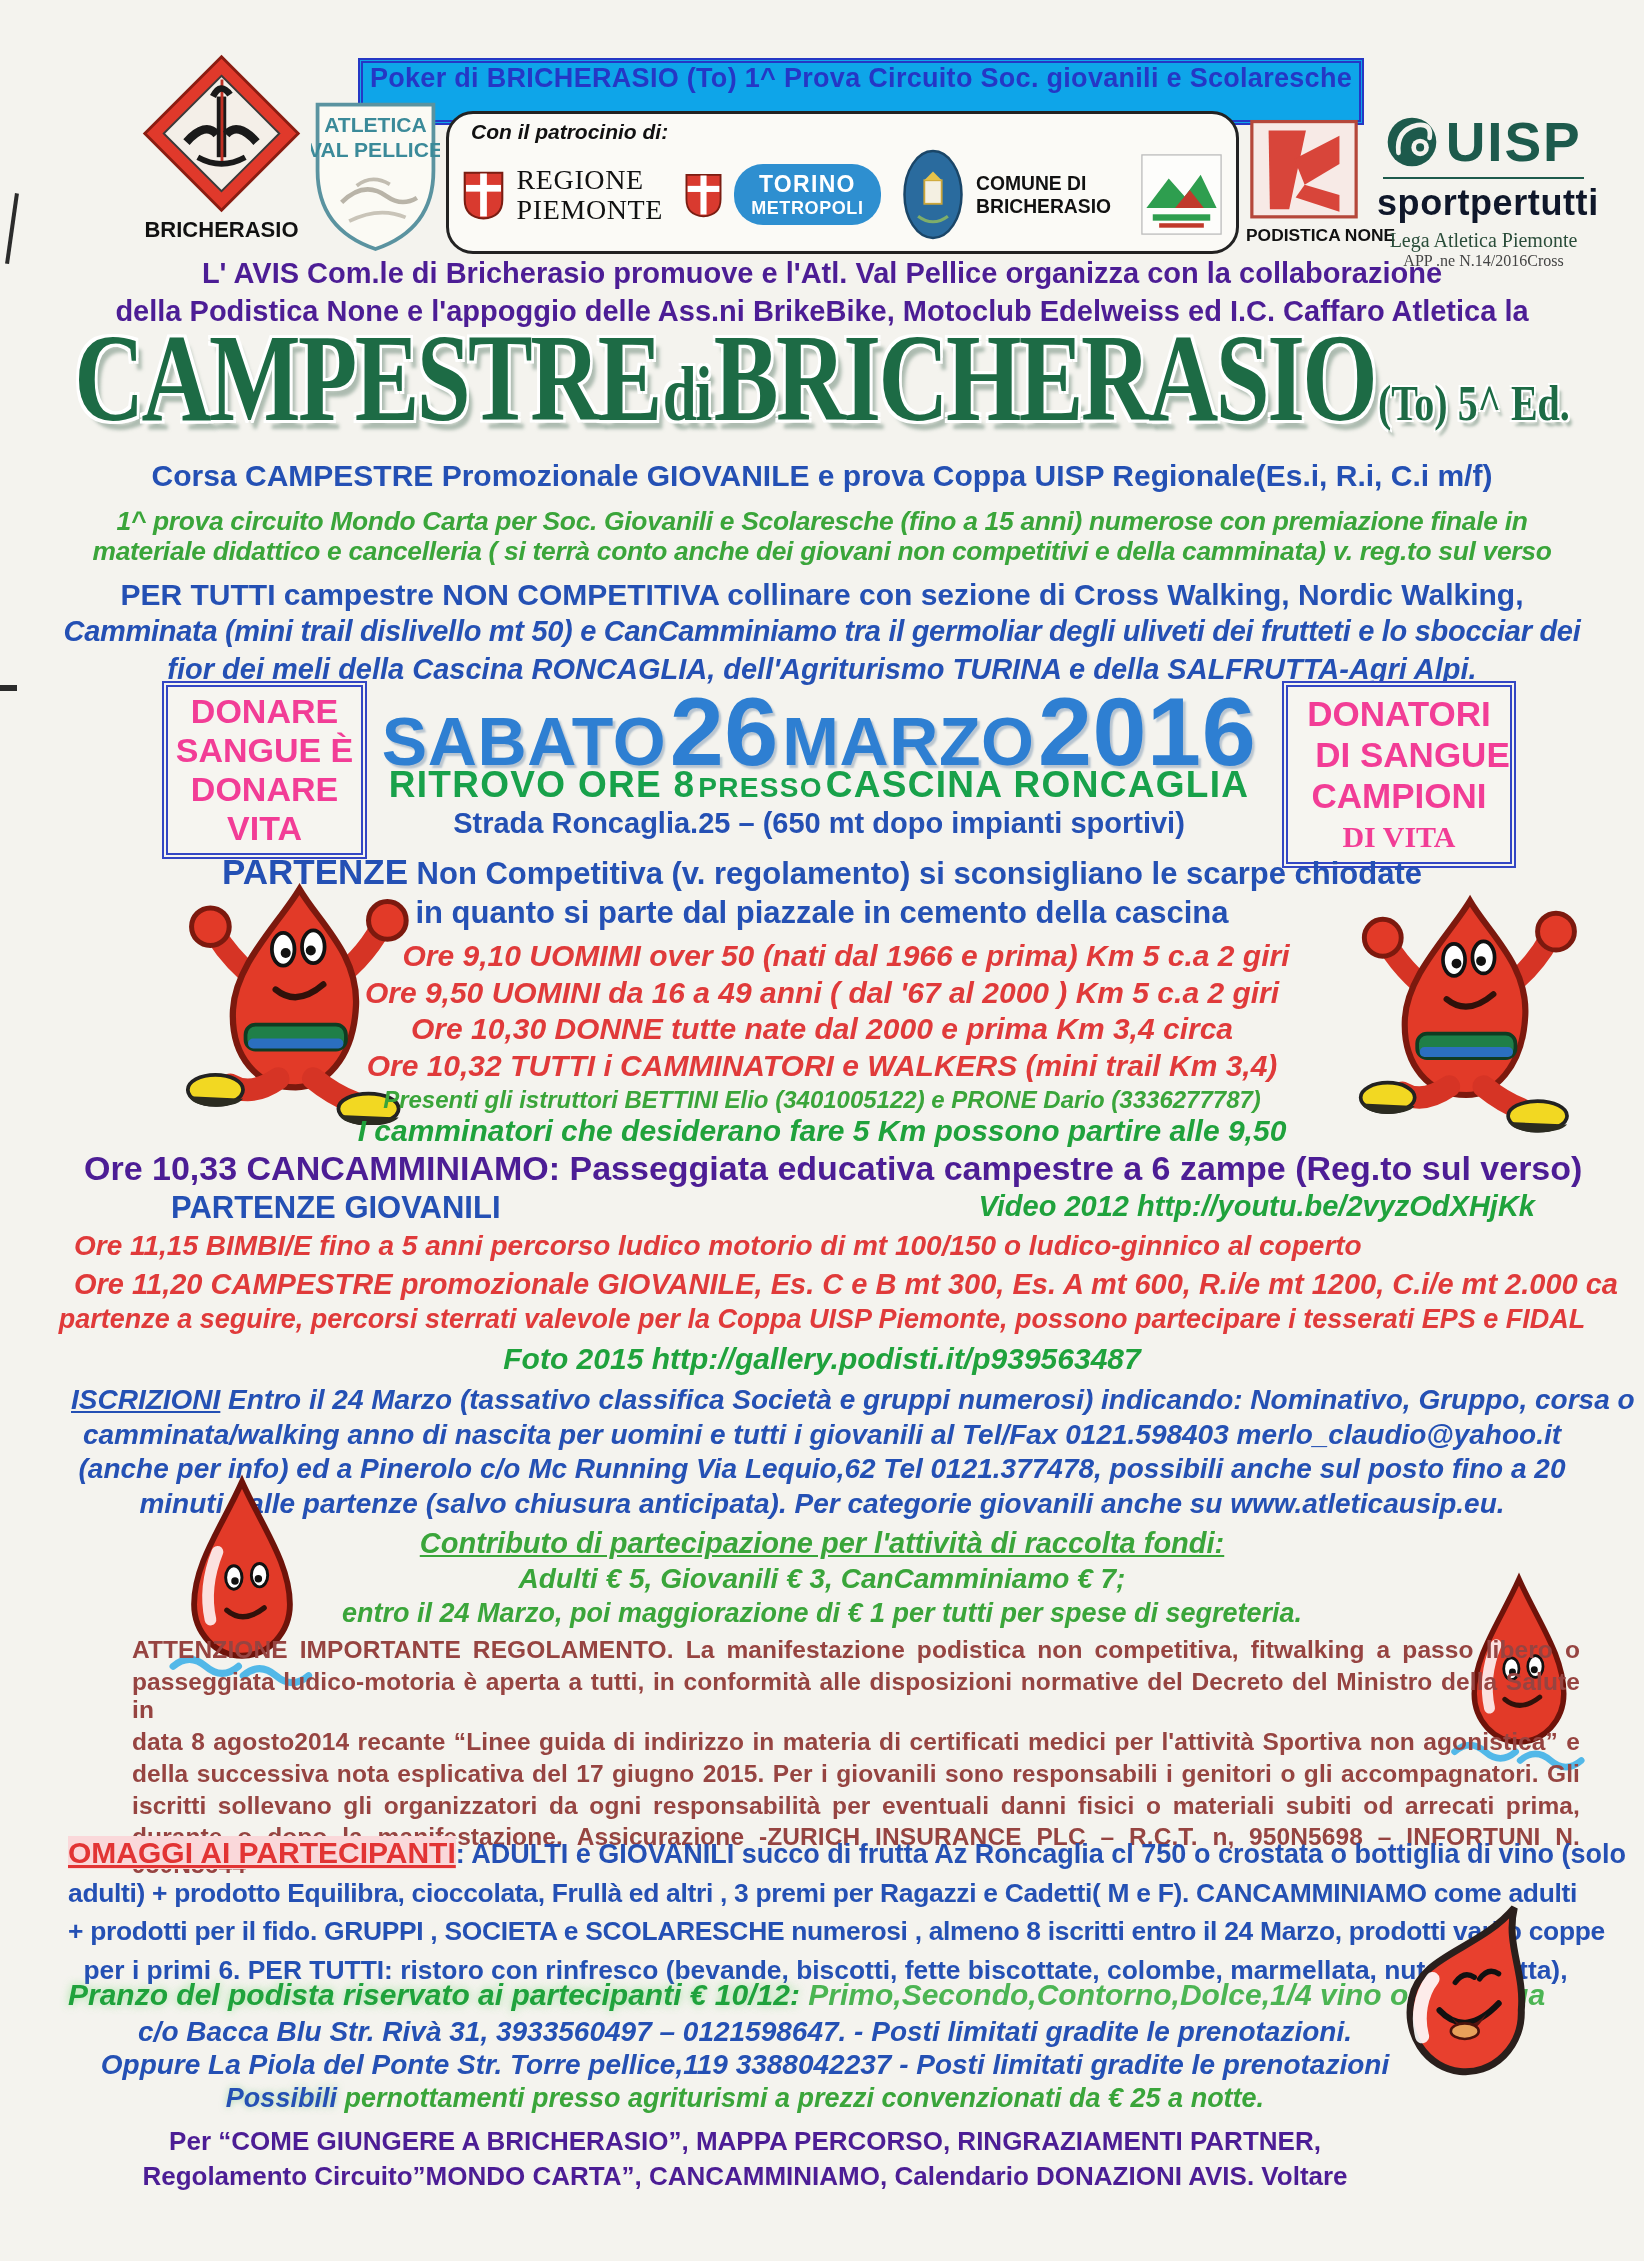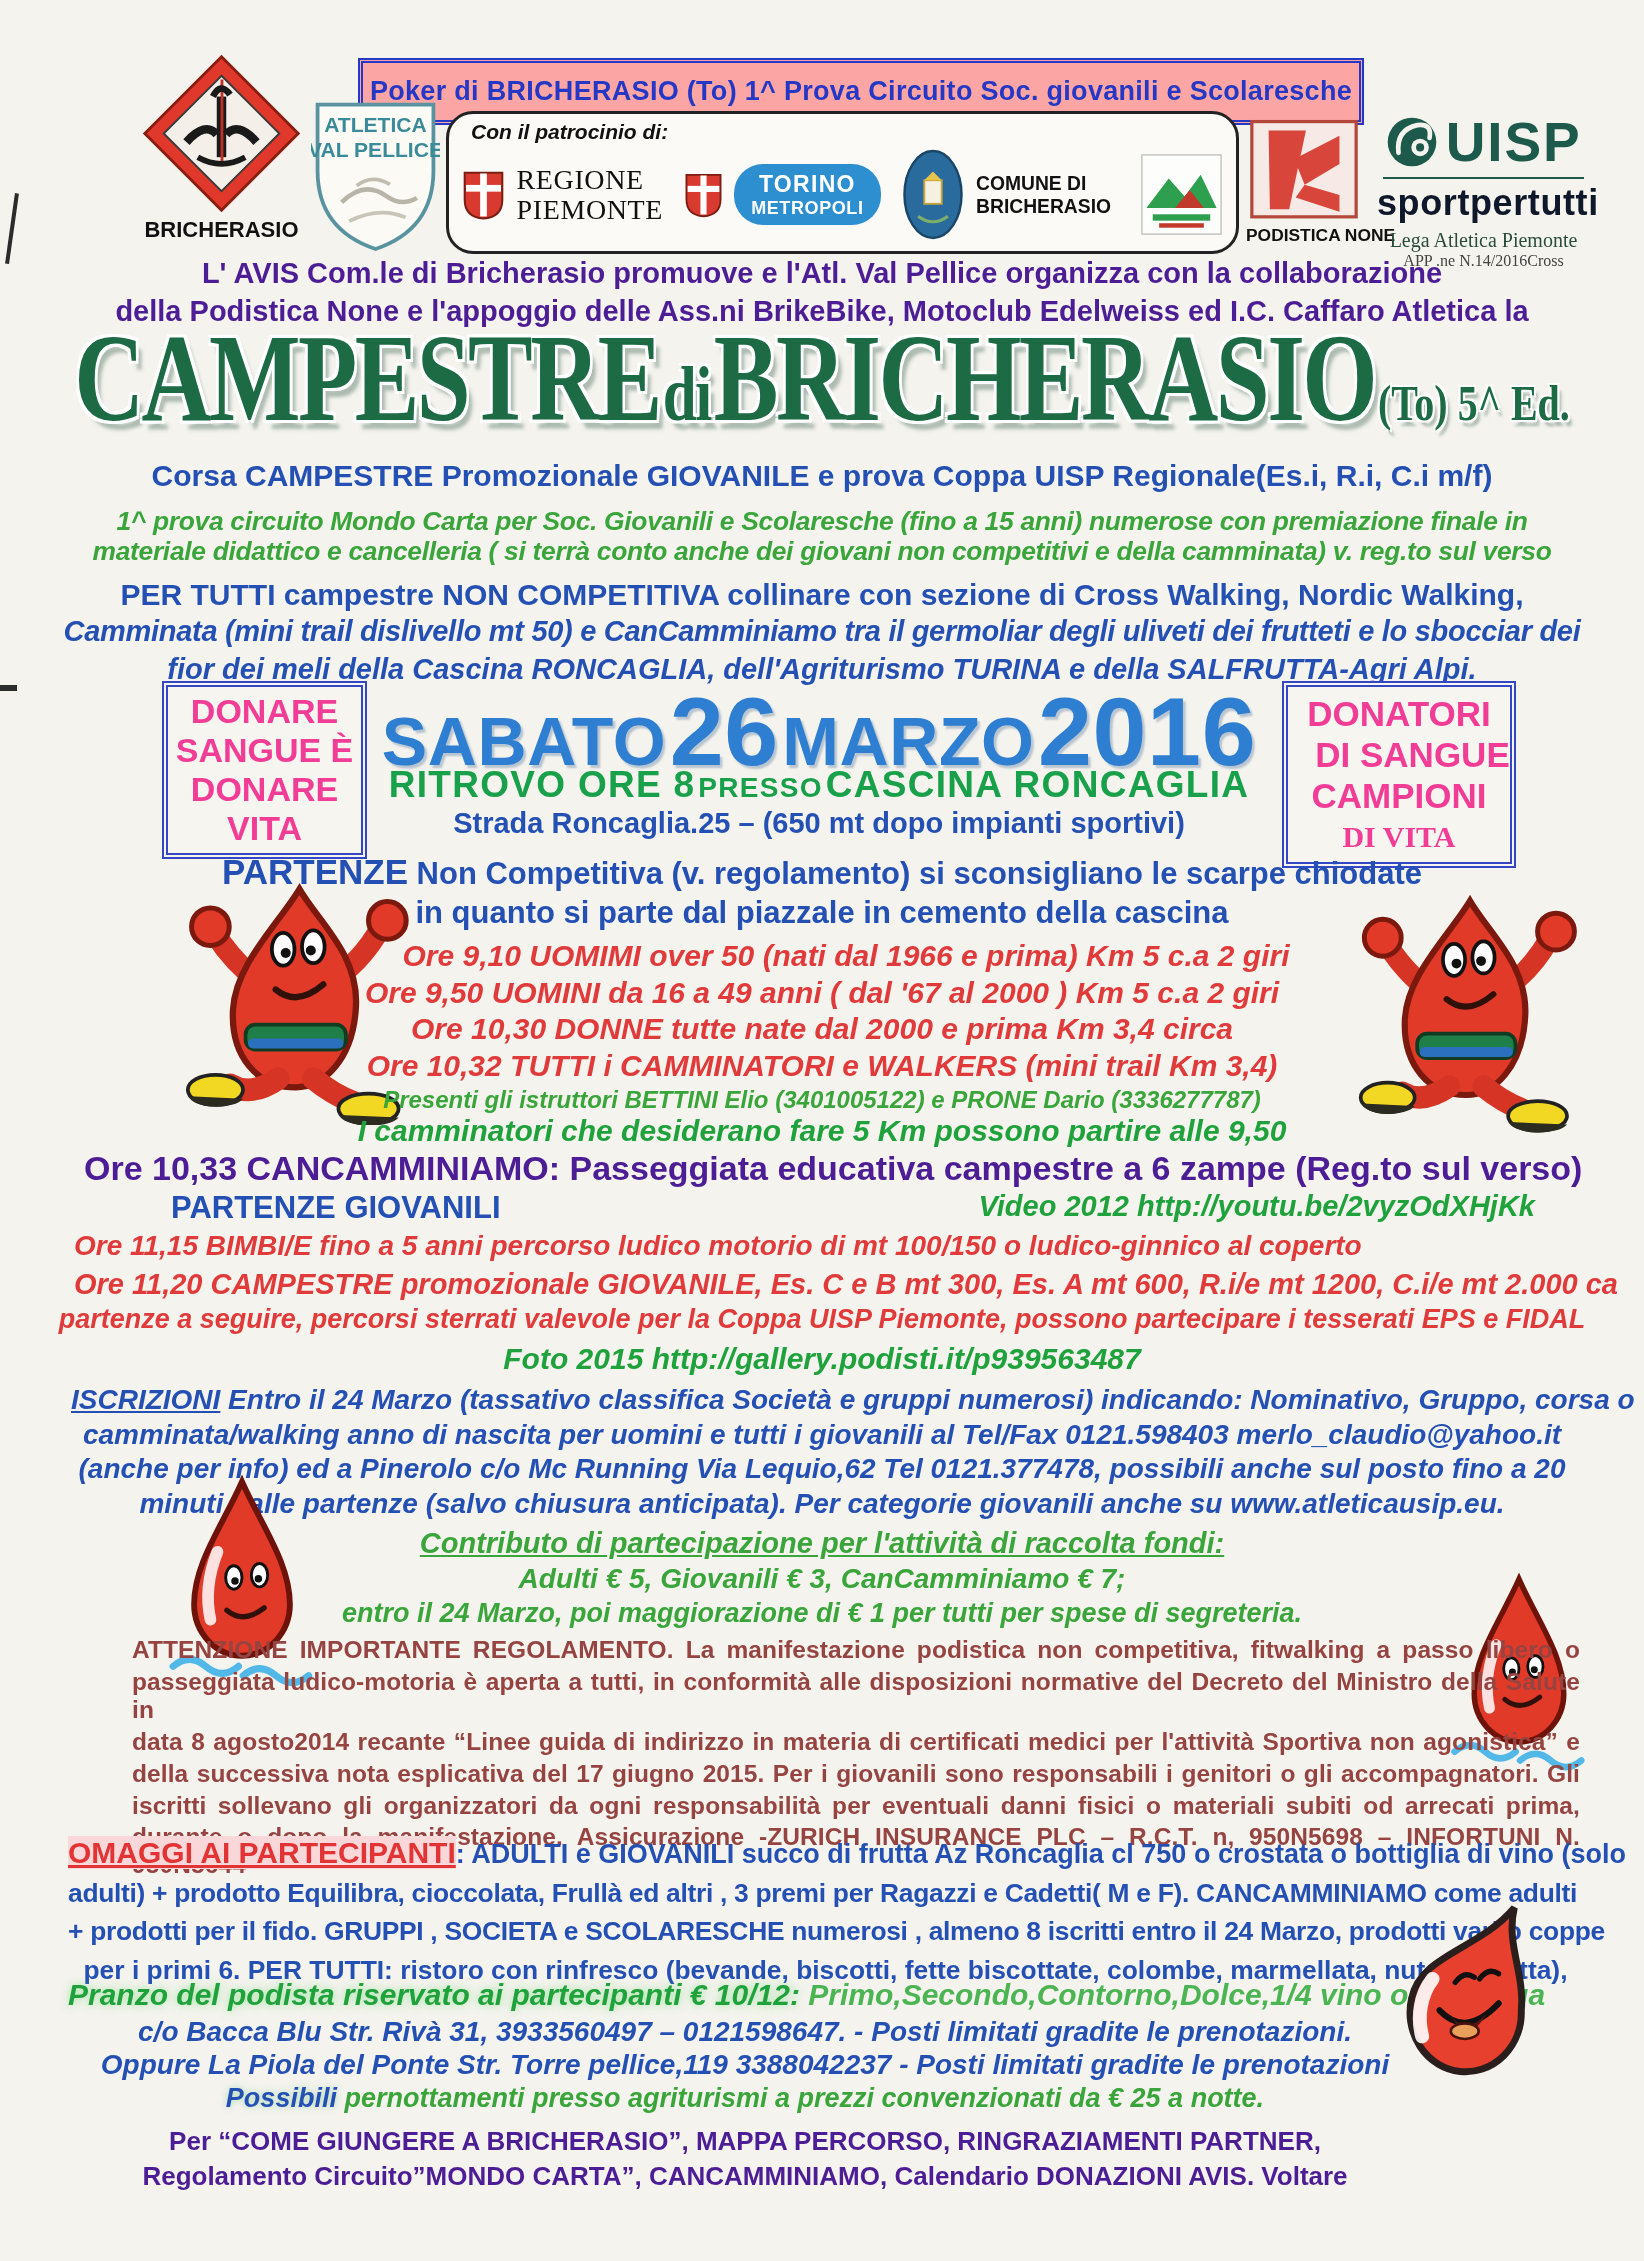--- a/index.html
+++ b/index.html
@@ -10,21 +10,21 @@
   .b{font-weight:bold;}
   .i{font-style:italic;}
   .blue{color:#2450b4;}
   .green{color:#1fa23c;}
   .green2{color:#3aa53a;}
   .lgreen{color:#4cb553;}
   .red{color:#e03a3a;}
   .black{color:#4c1d95;}
 
   .banner{left:358px;top:58px;width:996px;height:57px;border:5.2px double #2537c5;
-          display:flex;align-items:center;justify-content:center;background:#fca5a5;}
+          display:flex;align-items:flex-start;justify-content:center;background:#0ea5e9;}
   .banner span{font-size:27px;font-weight:bold;color:#2537c5;letter-spacing:0.3px;}
 
   .patro-box{left:446px;top:111px;width:787px;height:137px;border:3.2px solid #222;border-radius:27px;
              background:#fbfaf6;}
   .patro-label{position:absolute;left:22px;top:6.4px;font-size:21px;font-weight:bold;font-style:italic;color:#111;}
   .patro-row{position:absolute;left:13px;top:34px;width:761px;display:flex;align-items:center;gap:11.6px;}
   .seriftxt{font-family:"Liberation Serif","DejaVu Serif",serif;}
 
   .title-line{left:0;top:326px;width:1644px;text-align:center;white-space:nowrap;
               transform:scaleY(1.28);transform-origin:50% 60%;}

